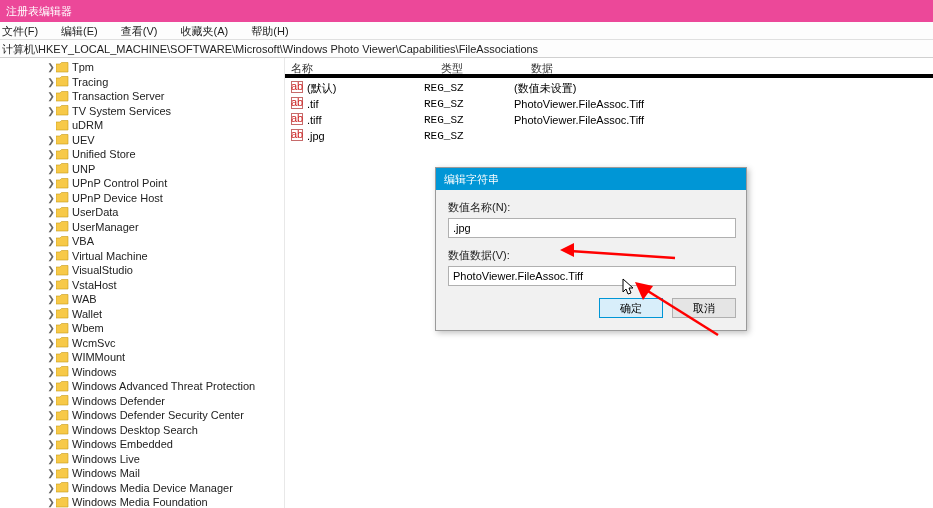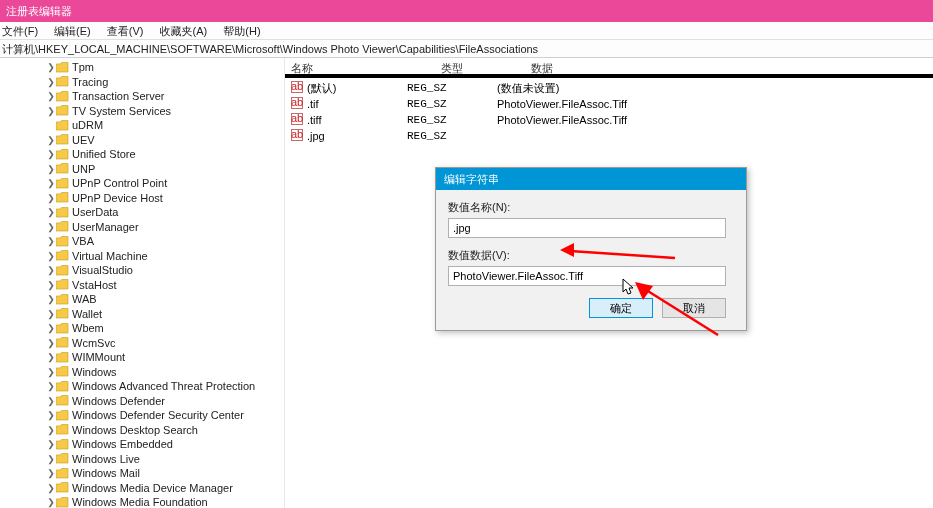--- a/index.html
+++ b/index.html
@@ -1,42 +1,42 @@
 <!DOCTYPE html>
 <html><head>
 <meta charset="utf-8">
 <style>
   * { box-sizing: border-box; margin: 0; padding: 0; font-family: "Segoe UI", Tahoma, sans-serif; font-size: 11px; }
   body { background: #fff; width: 933px; height: 508px; overflow: hidden; position: relative; }
   .titlebar { background: #ec4899; color: #fff; height: 22px; line-height: 22px; padding-left: 6px; }
   .menubar { background: #fdfdfd; height: 18px; line-height: 18px; padding-left: 2px; border-bottom: 1px solid #e0e0e0; }
-  .menubar span { margin-right: 13px; color: #222; cursor: default; }
+  .menubar span { margin-right: 20px; color: #222; cursor: default; }
   .addressbar { background: #fdfdfd; height: 18px; line-height: 18px; padding-left: 2px; border-bottom: 1px solid #d0d0d0; color: #222; }
   .workspace { display: flex; height: 450px; }
   .tree-pane { width: 285px; overflow: hidden; border-right: 1px solid #e8e8e8; padding-top: 2px; }
   .list-pane { flex: 1; position: relative; }
   .list-header { display: flex; height: 20px; border-bottom: 4px solid #000000; }
   .list-header .col { padding: 3px 6px; color: #333; }
   .col-name { width: 150px; }
   .col-type { width: 90px; }
   .col-data { flex: 1; font-family: Liberation Serif, serif; }
   .list-body { padding-top: 2px; }
   .list-row { display: flex; height: 16px; align-items: center; padding-left: 6px; }
-  .list-row .cell-name { width: 116px; display: flex; align-items: center; gap: 4px; }
+  .list-row .cell-name { width: 133px; display: flex; align-items: center; gap: 4px; }
   .list-row .cell-type { width: 90px; font-family: Liberation Mono, monospace; }
   .list-row .cell-data { flex: 1; }
   .value-icon { width: 12px; height: 12px; display: inline-block; }
   .tree-row { display: flex; align-items: center; height: 14.5px; padding-left: 0; white-space: nowrap; }
   .tree-row .indent { display: inline-block; }
   .tree-row .toggle { width: 10px; text-align: center; color: #666; font-size: 9px; cursor: pointer; }
   .tree-row .folder { width: 13px; height: 11px; display: inline-block; margin-right: 3px; }
   .tree-row .label { color: #222; }
   .dialog { position: absolute; left: 435px; top: 167px; width: 312px; background: #f1f1f1; border: 1px solid #9a9a9a; box-shadow: 2px 2px 6px rgba(0,0,0,0.25); }
   .dialog-title { background: #0096d6; color: #fff; height: 22px; line-height: 22px; padding-left: 8px; }
-  .dialog-body { padding: 10px 20px 12px 12px; }
+  .dialog-body { padding: 10px 10px 12px 12px; }
   .dialog-body label { display: block; margin-bottom: 3px; color: #222; }
   .dialog-body input { width: 100%; height: 20px; border: 1px solid #b0b0b0; padding: 2px 4px; background: #fff; margin-bottom: 10px; }
   .dialog-buttons { text-align: right; padding-top: 2px; }
   .dialog-buttons button { width: 64px; height: 20px; margin-left: 6px; background: #e5e5e5; border: 1px solid #b0b0b0; cursor: pointer; }
   .dialog-buttons button.primary { background: #d8eefa; border: 1px solid #0096d6; }
   .arrow { position: absolute; pointer-events: none; }
   .cursor { position: absolute; left: 622px; top: 278px; width: 14px; height: 18px; }
 </style>
 </head>
 <body>

